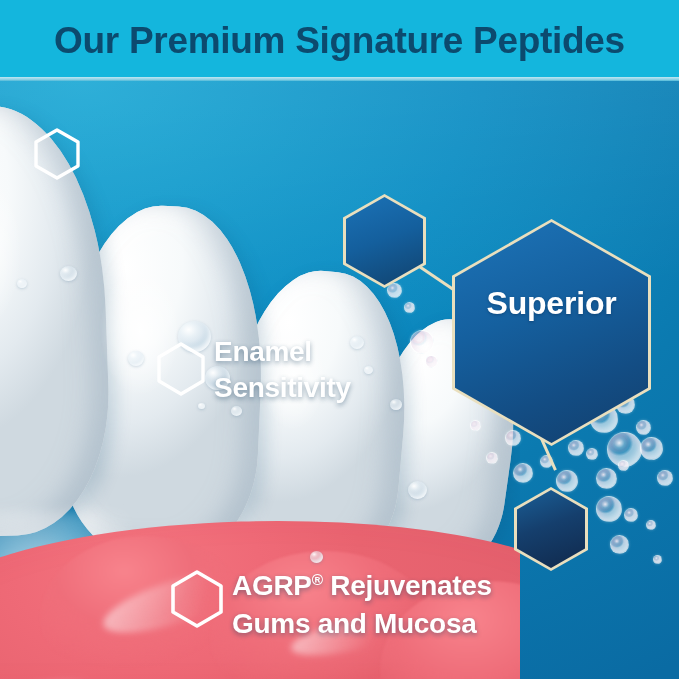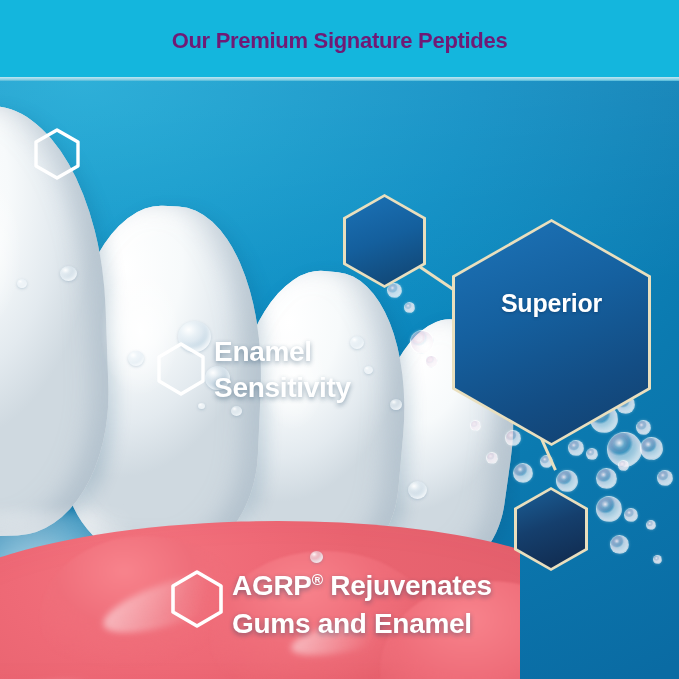--- a/index.html
+++ b/index.html
@@ -14,22 +14,22 @@
 
   
   .header-band{
     position:absolute;left:0;top:0;width:679px;height:77px;
     background:#14b6dd;
     z-index:40;
   }
   .header-title{
     position:absolute;left:0;top:26px;width:679px;
     text-align:center;
-    color:#701a75;
-    font-size:22px;
+    color:#0c4a6e;
+    font-size:37px;
     font-weight:bold;
     letter-spacing:-0.3px;
     line-height:30px;
     white-space:nowrap;
   }
   .header-divider{
     position:absolute;left:0;top:77px;width:679px;height:4px;
     background:linear-gradient(180deg,#bfe6f2 0%,#8fd2e6 60%,#4eb9d8 100%);
     z-index:41;
   }
@@ -158,21 +158,21 @@
   }
   .hex-small-bot{left:514px;top:487px;width:74px;height:84px;}
   .hex-small-bot .hex-inner{
     background:linear-gradient(160deg,#1a5f97 0%,#153f6d 45%,#10294c 100%);
   }
 
   .hex-label{
     position:absolute;z-index:33;
     left:452px;top:288px;width:199px;
     text-align:center;color:#ffffff;
-    font-size:25px;font-weight:bold;line-height:31px;
+    font-size:32px;font-weight:bold;line-height:31px;
     letter-spacing:-0.2px;
     text-shadow:0 1px 3px rgba(0,30,60,.35);
   }
 
   
   .hex-ico{ position:absolute; z-index:36; }
   .hex-ico svg{display:block;}
 
   
   .cap{
@@ -292,15 +292,15 @@
   </div>
   <div class="cap cap-red">Enamel
 Sensitivity</div>
 
   <div class="hex-ico" style="left:170px;top:570px;">
     <svg width="54" height="58" viewBox="0 0 54 58">
       <polygon points="27,2 51,16 51,42 27,56 3,42 3,16" fill="none" stroke="#ffffff" stroke-width="3.6" stroke-linejoin="round"></polygon>
     </svg>
   </div>
   <div class="cap cap-agrp"><span>AGRP</span><sup>®</sup><span> Rejuvenates
-Gums and Enamel</span></div>
+Gums and Mucosa</span></div>
 
 </div>
 
 </body></html>

